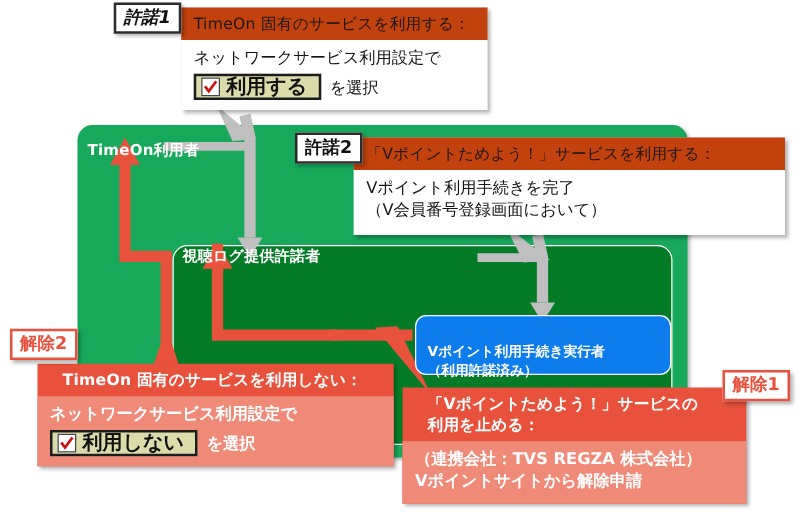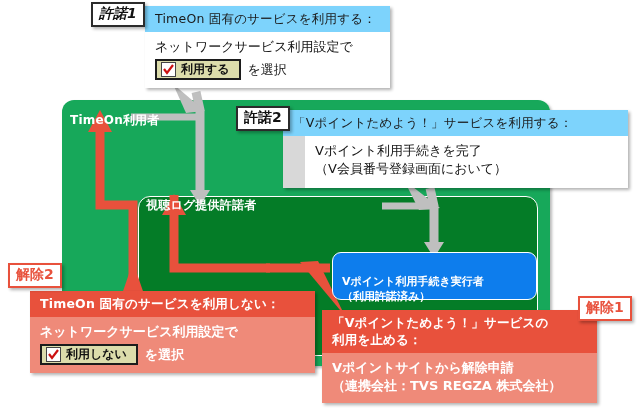--- a/index.html
+++ b/index.html
@@ -41,51 +41,51 @@
   .callout{position:absolute;box-shadow:2px 2px 3px rgba(0,0,0,.3);}
   .co-head{
     font-size:12.5px;color:#1a1a1a;padding:5px 10px 4px 10px;white-space:nowrap;
     letter-spacing:.2px;
   }
   .co-body{
     background:#ffffff;padding:6px 23px 8px 10px;
   }
   .co-line{font-size:13px;color:#141414;white-space:nowrap;line-height:18px;}
 
-  .callout.gray .co-head{background:#7dd3fc;}
+  .callout.gray .co-head{background:#c2410c;}
   .callout.gray{background:#d8d8d8;}
 
   
   .c-kyodaku1{left:145px;top:6px;width:245px;}
   
   .c-kyodaku2{left:283px;top:110px;width:345px;}
-  .c-kyodaku2 .co-body{padding-bottom:10px;margin-left:22px;}
+  .c-kyodaku2 .co-body{padding-bottom:10px;}
 
   
   .callout.red{background:#e8513c;}
-  .callout.red .co-head{color:#ffffff;font-weight:700;}
+  .callout.red .co-head{color:#ffffff;font-weight:700;margin-left:10px;}
   .callout.red .co-body{background:#ef8a79;}
   .callout.red .co-line{color:#ffffff;font-weight:700;}
 
   .c-kaijo2{left:30px;top:291px;width:285px;}
   .c-kaijo1{left:322px;top:310px;width:275px;}
 
   
   .chip-row{display:flex;align-items:center;gap:7px;margin-top:3px;}
   .chip{
     display:inline-flex;align-items:center;gap:5px;
     background:#dcdcab;border:2px solid #1c1c1c;
     padding:1px 9px 1px 4px;box-sizing:border-box;height:21px;
   }
   .chk{
     width:13px;height:13px;background:#ffffff;border:1px solid #444;
     position:relative;flex:none;
   }
   .chk svg{position:absolute;left:0;top:0;}
-  .chip-label{font-size:12px;font-weight:700;color:#111;white-space:nowrap;}
+  .chip-label{font-size:16px;font-weight:700;color:#111;white-space:nowrap;}
   .chip-after{font-size:13px;color:#141414;white-space:nowrap;}
   .callout.red .chip-after{color:#ffffff;font-weight:700;}
 
   
   .badge{
     position:absolute;background:#ffffff;font-size:14px;font-weight:700;
     padding:1px 6px 2px 6px;white-space:nowrap;
     box-shadow:2px 2px 3px rgba(0,0,0,.3);
   }
   .badge.dark{border:2px solid #2b2b2b;color:#111;}
@@ -191,22 +191,22 @@
       </div>
     </div>
   </div>
 
   <div class="callout red c-kaijo1">
     <div class="co-head">
       <div>「Vポイントためよう！」サービスの</div>
       <div>利用を止める：</div>
     </div>
     <div class="co-body">
+      <div class="co-line">（連携会社：TVS REGZA 株式会社）</div>
       <div class="co-line">Vポイントサイトから解除申請</div>
-      <div class="co-line">（連携会社：TVS REGZA 株式会社）</div>
     </div>
   </div>
 
   <div class="badge dark b-kyo1">許諾1</div>
   <div class="badge dark b-kyo2">許諾2</div>
   <div class="badge redb b-kai2">解除2</div>
   <div class="badge redb b-kai1">解除1</div>
 
 </div>
 

